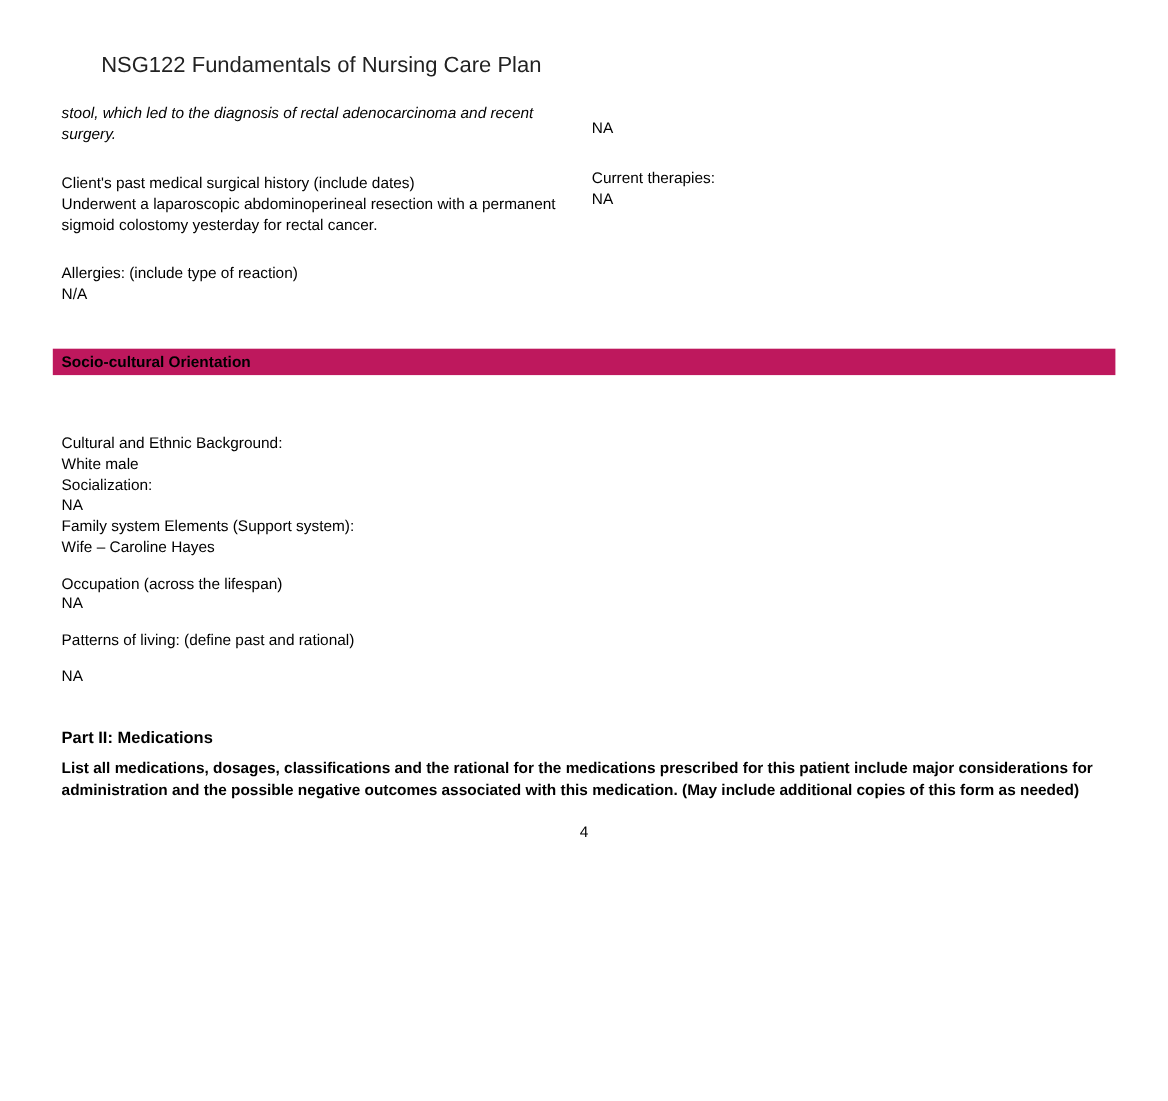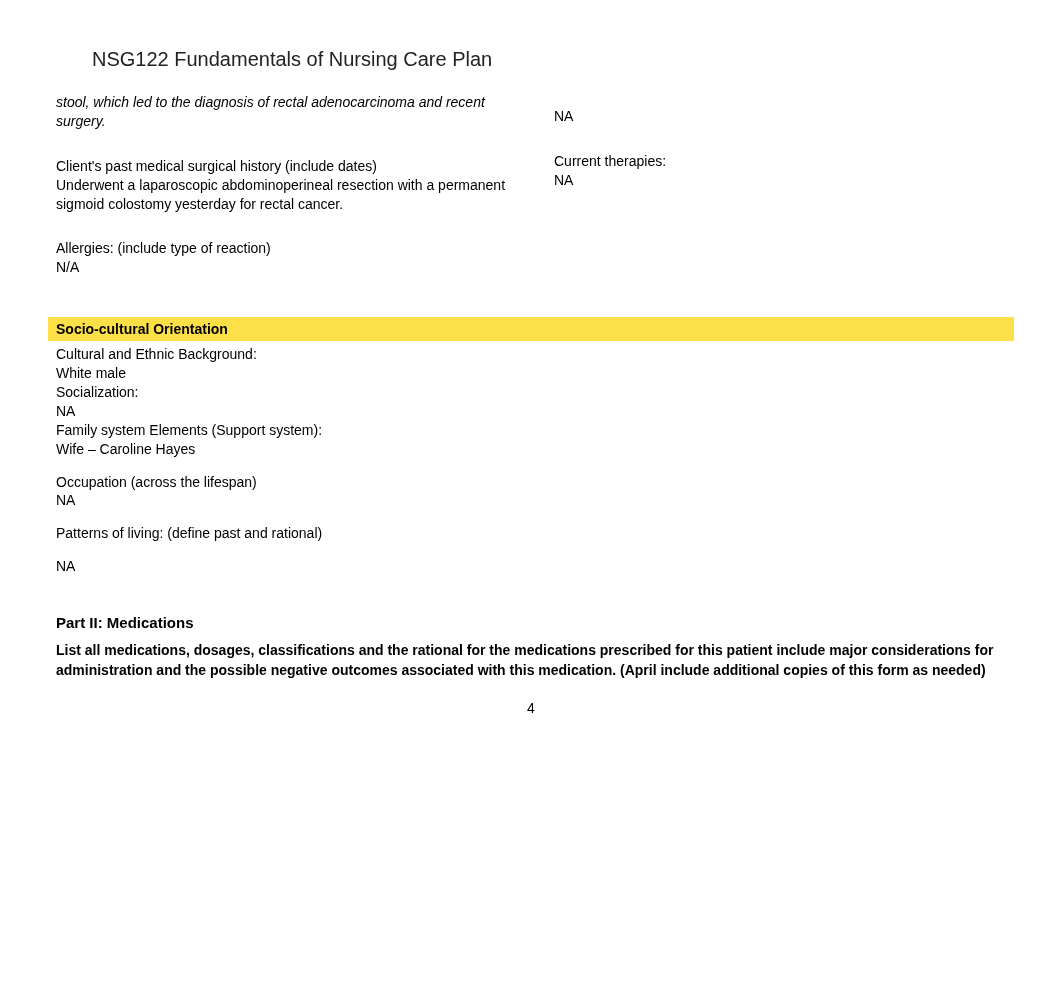--- a/index.html
+++ b/index.html
@@ -25,21 +25,21 @@
       margin-left: 44px;
     }
     .content-area {
       position: absolute;
       top: 85px;
       left: 48px;
       right: 48px;
     }
     .two-col {
       display: flex;
-      gap: 28px;
+      gap: 12px;
     }
     .col-left {
       flex: 0 0 470px;
       padding: 8px;
     }
     .col-right {
       flex: 1;
       padding: 8px;
     }
     .italic-text {
@@ -53,30 +53,31 @@
       line-height: 1.35;
       color: #000;
     }
     .section-gap {
       margin-top: 26px;
     }
     .section-gap-sm {
       margin-top: 14px;
     }
     .socio-header {
-      background: #fde047;
+      background: #be185d;
       padding: 4px 8px;
       font-weight: 700;
       font-size: 14px;
       margin-top: 32px;
     }
     .socio-body {
       padding: 4px 8px;
       font-size: 14px;
       line-height: 1.35;
+      margin-top: 48px;
     }
     .socio-body .gap {
       display: block;
       height: 14px;
     }
     .part2-box {
       margin-top: 30px;
       padding: 0 8px;
     }
     .part2-title {
@@ -140,17 +141,17 @@
     <div>Occupation (across the lifespan)</div>
     <div>NA</div>
     <span class="gap"></span>
     <div>Patterns of living: (define past and rational)</div>
     <span class="gap"></span>
     <div>NA</div>
   </div>
 
   <div class="part2-box">
     <div class="part2-title">Part II: Medications</div>
-    <div class="part2-desc">List all medications, dosages, classifications and the rational for the medications prescribed for this patient include major considerations for administration and the possible negative outcomes associated with this medication. (April include additional copies of this form as needed)</div>
+    <div class="part2-desc">List all medications, dosages, classifications and the rational for the medications prescribed for this patient include major considerations for administration and the possible negative outcomes associated with this medication. (May include additional copies of this form as needed)</div>
     <div class="page-number">4</div>
   </div>
 
 </div>
 
 </body></html>

